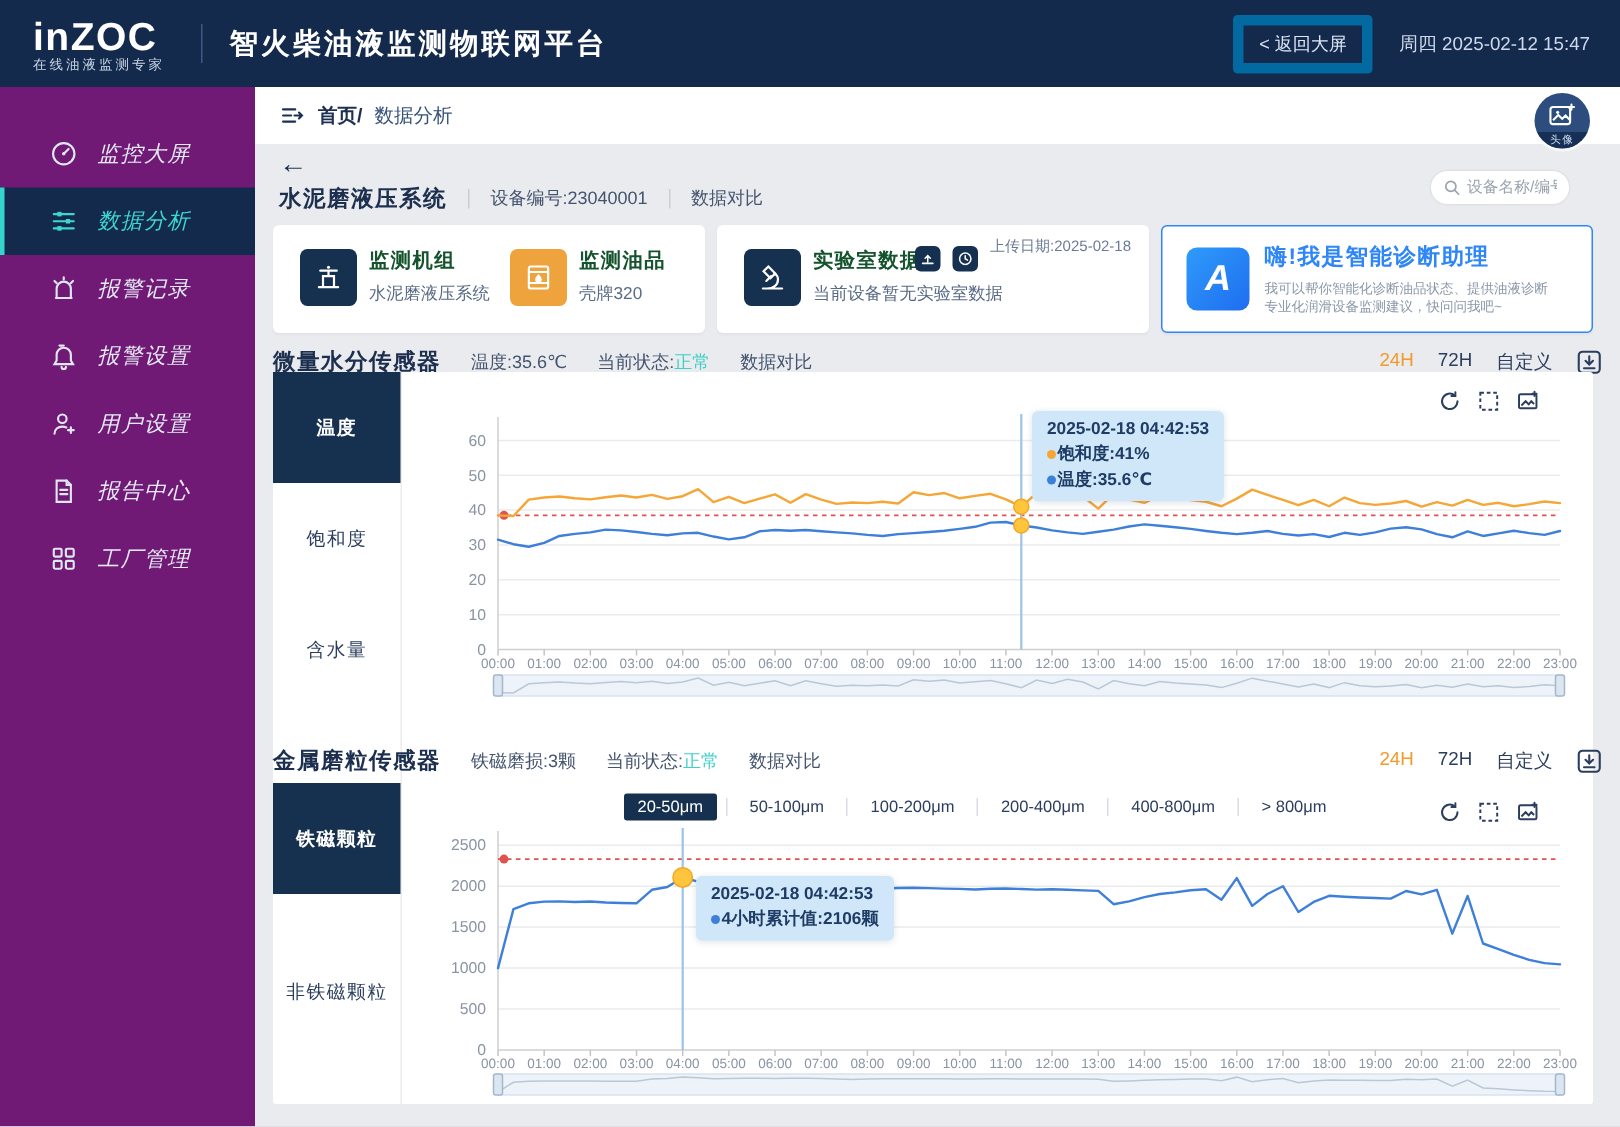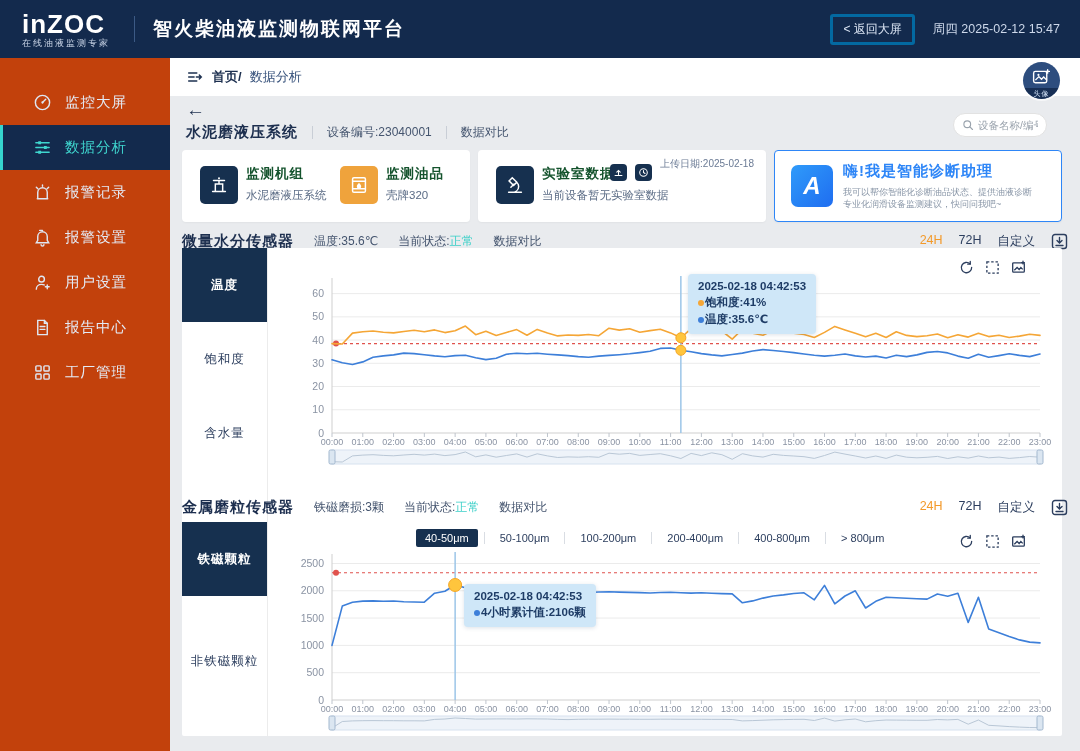--- a/index.html
+++ b/index.html
@@ -8,25 +8,25 @@
   .stage { position:relative; width:1080px; height:751px; background:#e9ebee; overflow:hidden; }
 
   
   .hdr { position:absolute; left:0; top:0; width:1080px; height:58px; background:#132a4d; display:flex; align-items:center; }
   .logo-wrap { margin-left:22px; line-height:1; }
   .logo { color:#fff; font-size:26px; font-weight:bold; letter-spacing:1px; }
   .logo-sub { color:#c9d4e6; font-size:9px; letter-spacing:2px; margin-top:2px; }
   .hdr-div { width:1px; height:26px; background:#3c5a85; margin:0 18px 0 24px; }
   .hdr-title { color:#fff; font-size:19px; font-weight:bold; letter-spacing:2px; }
   .hdr-right { margin-left:auto; display:flex; align-items:center; gap:18px; padding-right:20px; }
-  .back-btn { border:3px solid #0369a1; color:#dce6f5; font-size:12px; padding:4px 10px; border-radius:3px; cursor:pointer; }
+  .back-btn { border:7px solid #0369a1; color:#dce6f5; font-size:12px; padding:4px 10px; border-radius:3px; cursor:pointer; }
   .hdr-date { color:#cdd8ea; font-size:12.5px; }
 
   
-  .sidebar { position:absolute; left:0; top:58px; width:170px; height:693px; background:#c2410c; padding-top:22px; }
+  .sidebar { position:absolute; left:0; top:58px; width:170px; height:693px; background:#701a75; padding-top:22px;font-style:italic; }
   .side-item { position:relative; height:45px; display:flex; align-items:center; padding-left:33px; gap:13px; color:#e4ebf6; cursor:pointer; }
   .side-item .side-icon { width:19px; height:19px; color:#dfe7f3; }
   .side-item .side-label { font-size:14.5px; letter-spacing:1px; }
   .side-item.active { background:#132a4d; color:#3fd6cf; }
   .side-item.active .side-icon { color:#3fd6cf; }
   .side-item.active::before { content:""; position:absolute; left:0; top:0; width:3px; height:100%; background:#35d5ce; }
 
   
   .main { position:absolute; left:170px; top:58px; width:910px; height:693px; }
   .crumbbar { position:absolute; left:0; top:0; width:910px; height:38px; background:#fff; display:flex; align-items:center; padding-left:16px; gap:8px; }
@@ -418,21 +418,21 @@
       </span>
     </div>
 
     <div class="panel p1">
       <div class="tabcol" id="tabs-1">
           <div class="tab-row active" style="height: 74px;">铁磁颗粒</div>
           <div class="tab-row" style="height: 130px;">非铁磁颗粒</div>
         </div>
       <div class="chartbox" id="chart-1">
         <div class="size-tabs" id="size-tabs">
-            <span class="chip active">40-50μm</span>
+            <span class="chip active">20-50μm</span>
             <span class="chip-sep"></span>
             <span class="chip">50-100μm</span>
             <span class="chip-sep"></span>
             <span class="chip">100-200μm</span>
             <span class="chip-sep"></span>
             <span class="chip">200-400μm</span>
             <span class="chip-sep"></span>
             <span class="chip">400-800μm</span>
             <span class="chip-sep"></span>
             <span class="chip">&gt; 800μm</span>

